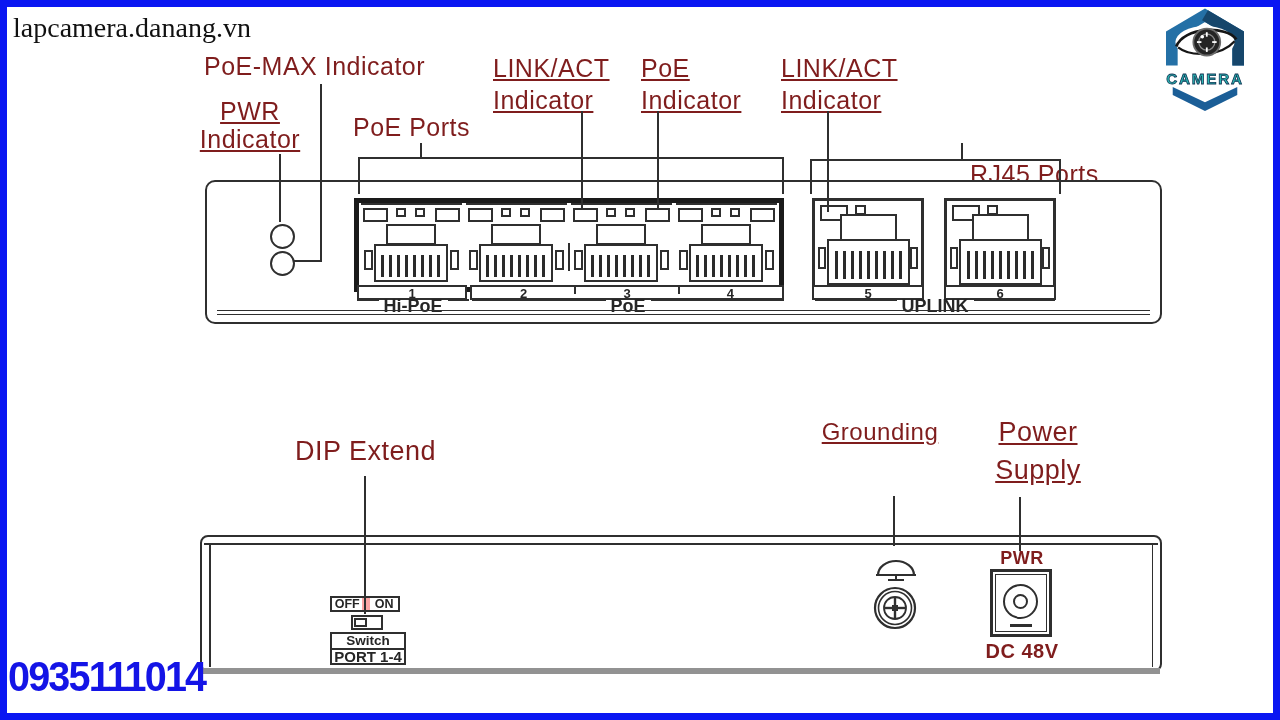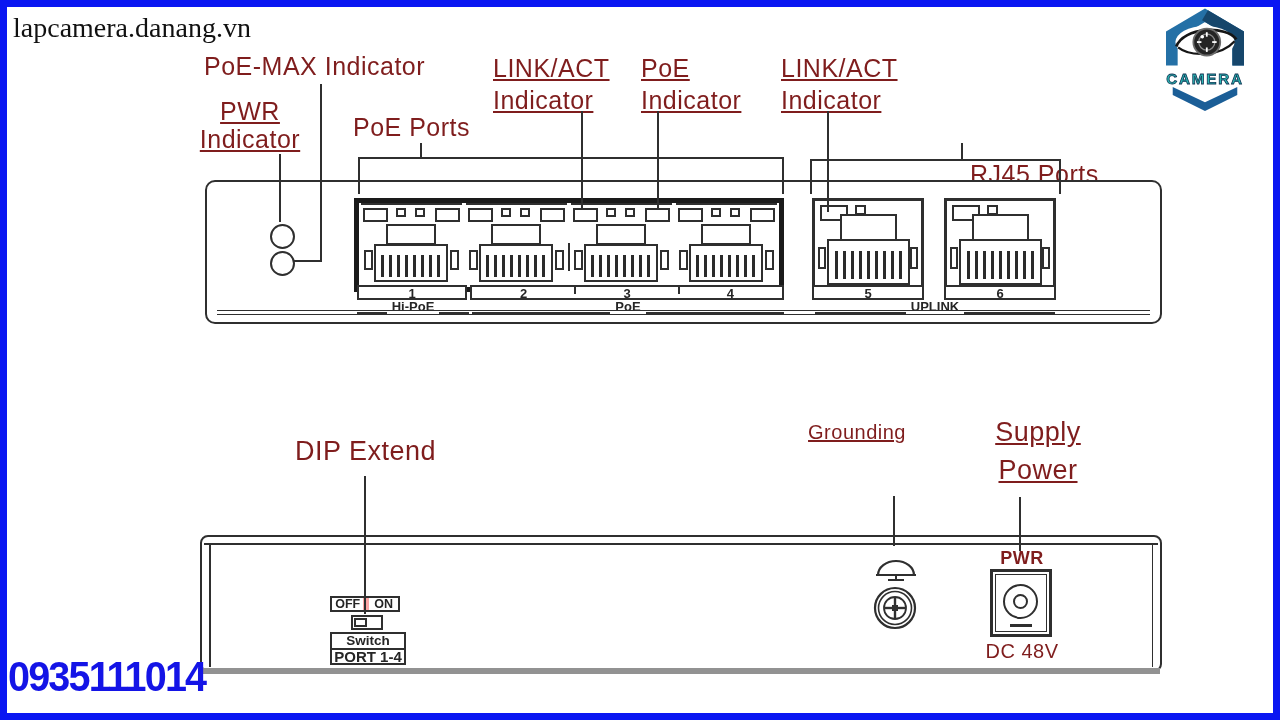--- a/index.html
+++ b/index.html
@@ -31,28 +31,28 @@
   .teeth{position:absolute;left:5px;right:5px;top:9px;bottom:3px;
          background:repeating-linear-gradient(90deg,#2a2a2a 0 3px,#ffffff 3px 8px);}
   .uport{position:absolute;top:16px;width:112px;height:94px;border:3px solid #2f2f2f;background:#fff;box-sizing:border-box;}
   .uteeth{position:absolute;left:6px;right:6px;top:10px;bottom:4px;
           background:repeating-linear-gradient(90deg,#2a2a2a 0 3px,#ffffff 3px 8px);}
   .numbox{position:absolute;top:103px;height:15px;border:2px solid #2f2f2f;background:#fff;
           font-weight:bold;font-size:13px;line-height:13px;text-align:center;box-sizing:border-box;}
   .numrow{display:flex;height:100%;}
   .numrow>div{flex:1;position:relative;}
   .numtick{position:absolute;right:-1px;top:0;width:2px;height:7px;background:#2f2f2f;}
-  .grp{position:absolute;top:117px;height:15px;display:flex;align-items:flex-end;
-       font-weight:bold;font-size:13px;}
+  .grp{position:absolute;top:117px;height:15px;display:flex;align-items:flex-start;
+       font-weight:bold;font-size:18px;}
   .grp .dash{flex:1;height:2px;background:#2f2f2f;}
   .grp .t{padding:0 5px;line-height:15px;}
   
   .bx{position:absolute;border:2px solid #2f2f2f;background:#fff;box-sizing:border-box;}
   .offon{left:128px;top:59px;width:70px;height:16px;display:flex;font-weight:bold;font-size:12.5px;line-height:12px;text-align:center;}
-  .offon .on{border-left:6px solid #fca5a5;}
+  .offon .on{border-left:8px solid #fca5a5;}
   .extbox{left:128px;top:95px;width:76px;font-weight:bold;text-align:center;}
   .extbox .r1{font-size:13.5px;line-height:14px;border-bottom:2px solid #2f2f2f;}
   .extbox .r2{font-size:15px;line-height:13px;}
   .phone{position:absolute;left:8px;top:652px;font-size:43px;font-weight:bold;color:#1414e6;
          letter-spacing:-2px;transform:scaleX(.92);transform-origin:left;white-space:nowrap;}
   .site{position:absolute;left:13px;top:12px;font-family:"Liberation Serif",serif;font-size:28px;color:#111;}
   .basebar{position:absolute;left:198px;top:668px;width:962px;height:6px;background:#929292;}
   .circ{position:absolute;border:2.5px solid #2f2f2f;border-radius:50%;background:#fff;box-sizing:border-box;}
 </style>
 </head>
@@ -235,26 +235,26 @@
         <span class="dash"></span>
     </div>
 
     <div class="thin" style="left:10px;right:10px;top:128px;height:1px;"></div>
     <div class="thin" style="left:10px;right:10px;top:131.5px;height:1px;"></div>
   </div>
 
   <div class="lbl" style="left:295px;top:436px;font-size:27px;">
     <span>DIP Extend</span>
   </div>
-  <div class="lbl two ctr" style="left:782px;top:413px;width:150px;font-size:20px;line-height:38px;">
+  <div class="lbl two ctr" style="left:805px;top:413px;width:150px;font-size:24px;line-height:38px;">
     <div>Grounding</div>
   </div>
   <div class="lbl two ctr" style="left:983px;top:413px;width:110px;font-size:27px;line-height:38px;">
+    <div>Power</div>
     <div>Supply</div>
-    <div>Power</div>
   </div>
 
   <div class="vline" style="left:364px;top:476px;height:138px;"></div>
   <div class="vline" style="left:893px;top:496px;height:50px;"></div>
   <div class="vline" style="left:1019px;top:497px;height:54px;"></div>
 
   <div class="device dev-rear">
     <div class="thin" style="left:2px;right:2px;top:6px;height:1.5px;"></div>
     <div class="thin" style="left:7px;top:8px;bottom:3px;width:1.5px;"></div>
     <div class="thin" style="right:7px;top:8px;bottom:3px;width:1.5px;"></div>
@@ -290,21 +290,21 @@
 
     <div class="lbl ctr" style="left:770px;top:11px;width:100px;font-size:18px;font-weight:bold;letter-spacing:.5px;">
       <span>PWR</span>
     </div>
     <div class="bx" style="left:788px;top:32px;width:62px;height:68px;border-width:3px;">
       <div class="abs" style="inset:2px;border:1.5px solid #2f2f2f;"></div>
       <div class="circ" style="left:10px;top:12px;width:35px;height:35px;"></div>
       <div class="circ" style="left:20px;top:22px;width:15px;height:15px;"></div>
       <div class="thin" style="left:17px;top:52px;width:22px;height:3px;"></div>
     </div>
-    <div class="lbl ctr" style="left:750px;top:103px;width:140px;font-size:20px;font-weight:normal;">
+    <div class="lbl ctr" style="left:750px;top:103px;width:140px;font-size:20px;font-weight:bold;">
       <span>DC 48V</span>
     </div>
   </div>
   <div class="basebar"></div>
 
   <div class="phone">0935111014</div>
 
   <div class="frame"></div>
 </div>
 

